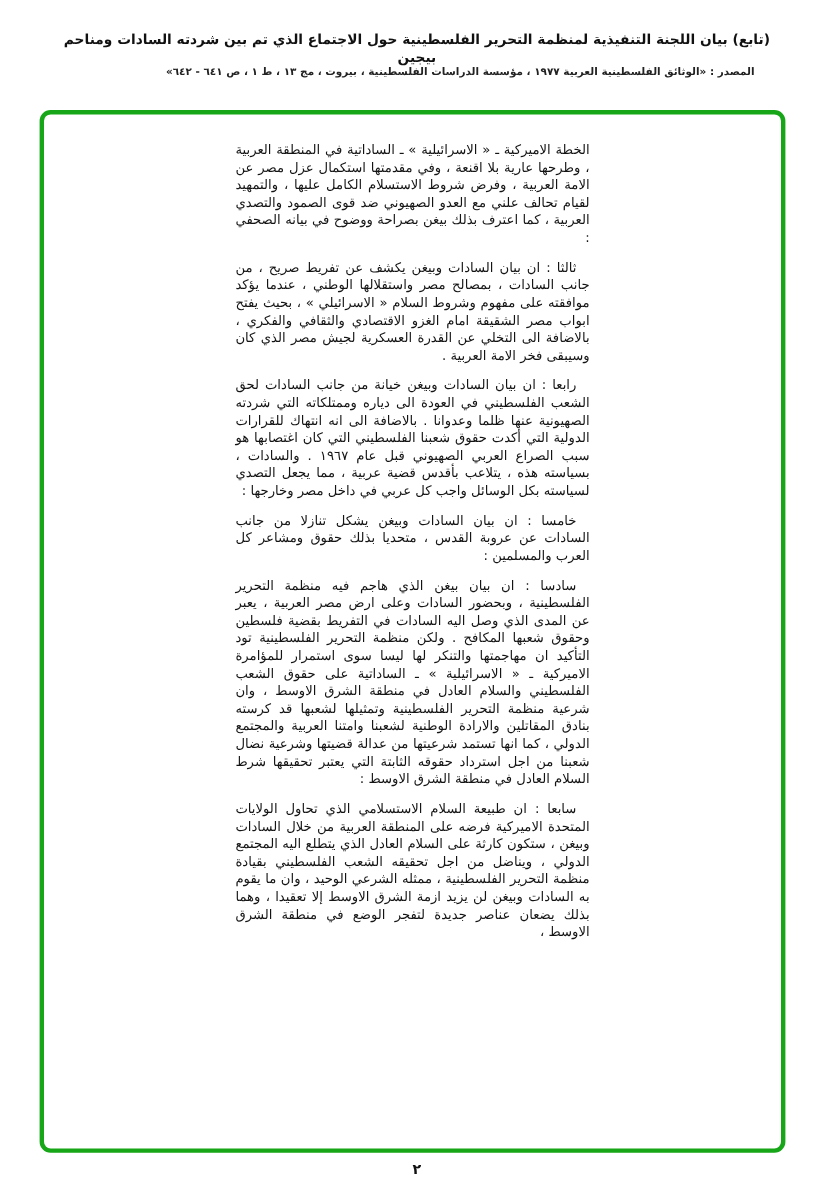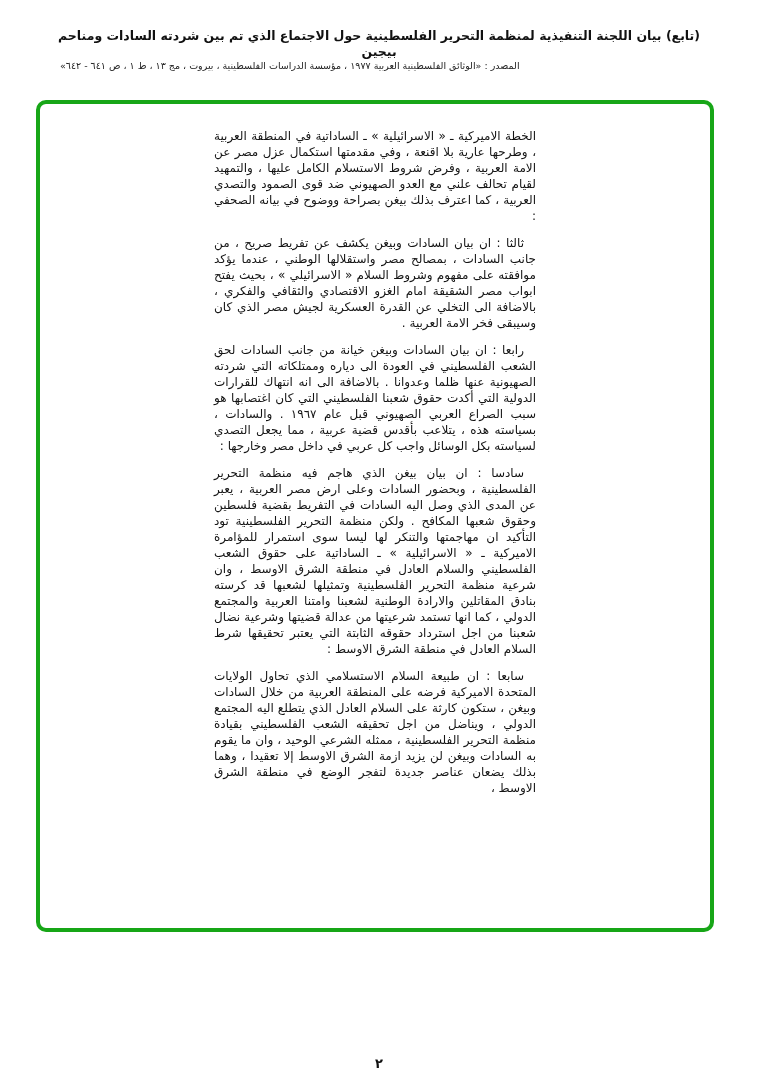--- a/index.html
+++ b/index.html
@@ -26,31 +26,31 @@
     font-size: 12.5px;
     font-weight: bold;
     line-height: 1.3;
   }
   .doc-source {
     position: absolute;
     top: 60px;
     left: 60px;
     right: 72px;
     direction: rtl;
-    text-align: left;
+    text-align: right;
     font-size: 9.5px;
-    font-weight: normal;
+    font-weight: bold;
     color: #222222;
   }
   .green-frame {
     position: absolute;
     top: 100px;
     left: 36px;
     width: 678px;
-    height: 832px;
+    height: 948px;
     box-sizing: border-box;
     border: 4px solid #17a617;
     border-radius: 10px;
     overflow: hidden;
     background: #ffffff;
   }
   .doc-body {
     direction: rtl;
     width: 322px;
     margin: 24px auto 0 auto;
@@ -84,20 +84,21 @@
 
   <div class="doc-title">(تابع) بيان اللجنة التنفيذية لمنظمة التحرير الفلسطينية حول الاجتماع الذي تم بين شردته السادات ومناحم بيجين</div>
 
   <div class="doc-source">المصدر : «الوثائق الفلسطينية العربية ١٩٧٧ ، مؤسسة الدراسات الفلسطينية ، بيروت ، مج ١٣ ، ط ١ ، ص ٦٤١ - ٦٤٢»</div>
 
   <div class="green-frame">
     <div class="doc-body">
       <p class="first">الخطة الاميركية ـ « الاسرائيلية » ـ الساداتية في المنطقة العربية ، وطرحها عارية بلا اقنعة ، وفي مقدمتها استكمال عزل مصر عن الامة العربية ، وفرض شروط الاستسلام الكامل عليها ، والتمهيد لقيام تحالف علني مع العدو الصهيوني ضد قوى الصمود والتصدي العربية ، كما اعترف بذلك بيغن بصراحة ووضوح في بيانه الصحفي :</p>
       <p>ثالثا : ان بيان السادات وبيغن يكشف عن تفريط صريح ، من جانب السادات ، بمصالح مصر واستقلالها الوطني ، عندما يؤكد موافقته على مفهوم وشروط السلام « الاسرائيلي » ، بحيث يفتح ابواب مصر الشقيقة امام الغزو الاقتصادي والثقافي والفكري ، بالاضافة الى التخلي عن القدرة العسكرية لجيش مصر الذي كان وسيبقى فخر الامة العربية .</p>
       <p>رابعا : ان بيان السادات وبيغن خيانة من جانب السادات لحق الشعب الفلسطيني في العودة الى دياره وممتلكاته التي شردته الصهيونية عنها ظلما وعدوانا . بالاضافة الى انه انتهاك للقرارات الدولية التي أكدت حقوق شعبنا الفلسطيني التي كان اغتصابها هو سبب الصراع العربي الصهيوني قبل عام ١٩٦٧ . والسادات ، بسياسته هذه ، يتلاعب بأقدس قضية عربية ، مما يجعل التصدي لسياسته بكل الوسائل واجب كل عربي في داخل مصر وخارجها :</p>
+      <p>خامسا : ان بيان السادات وبيغن يشكل تنازلا من جانب السادات عن عروبة القدس ، متحديا بذلك حقوق ومشاعر كل العرب والمسلمين :</p>
       <p>سادسا : ان بيان بيغن الذي هاجم فيه منظمة التحرير الفلسطينية ، وبحضور السادات وعلى ارض مصر العربية ، يعبر عن المدى الذي وصل اليه السادات في التفريط بقضية فلسطين وحقوق شعبها المكافح . ولكن منظمة التحرير الفلسطينية تود التأكيد ان مهاجمتها والتنكر لها ليسا سوى استمرار للمؤامرة الاميركية ـ « الاسرائيلية » ـ الساداتية على حقوق الشعب الفلسطيني والسلام العادل في منطقة الشرق الاوسط ، وان شرعية منظمة التحرير الفلسطينية وتمثيلها لشعبها قد كرسته بنادق المقاتلين والارادة الوطنية لشعبنا وامتنا العربية والمجتمع الدولي ، كما انها تستمد شرعيتها من عدالة قضيتها وشرعية نضال شعبنا من اجل استرداد حقوقه الثابتة التي يعتبر تحقيقها شرط السلام العادل في منطقة الشرق الاوسط :</p>
       <p>سابعا : ان طبيعة السلام الاستسلامي الذي تحاول الولايات المتحدة الاميركية فرضه على المنطقة العربية من خلال السادات وبيغن ، ستكون كارثة على السلام العادل الذي يتطلع اليه المجتمع الدولي ، ويناضل من اجل تحقيقه الشعب الفلسطيني بقيادة منظمة التحرير الفلسطينية ، ممثله الشرعي الوحيد ، وان ما يقوم به السادات وبيغن لن يزيد ازمة الشرق الاوسط إلا تعقيدا ، وهما بذلك يضعان عناصر جديدة لتفجر الوضع في منطقة الشرق الاوسط ،</p>
     </div>
   </div>
 
   <div class="page-number">٢</div>
 
 </div>
 
 </body></html>

